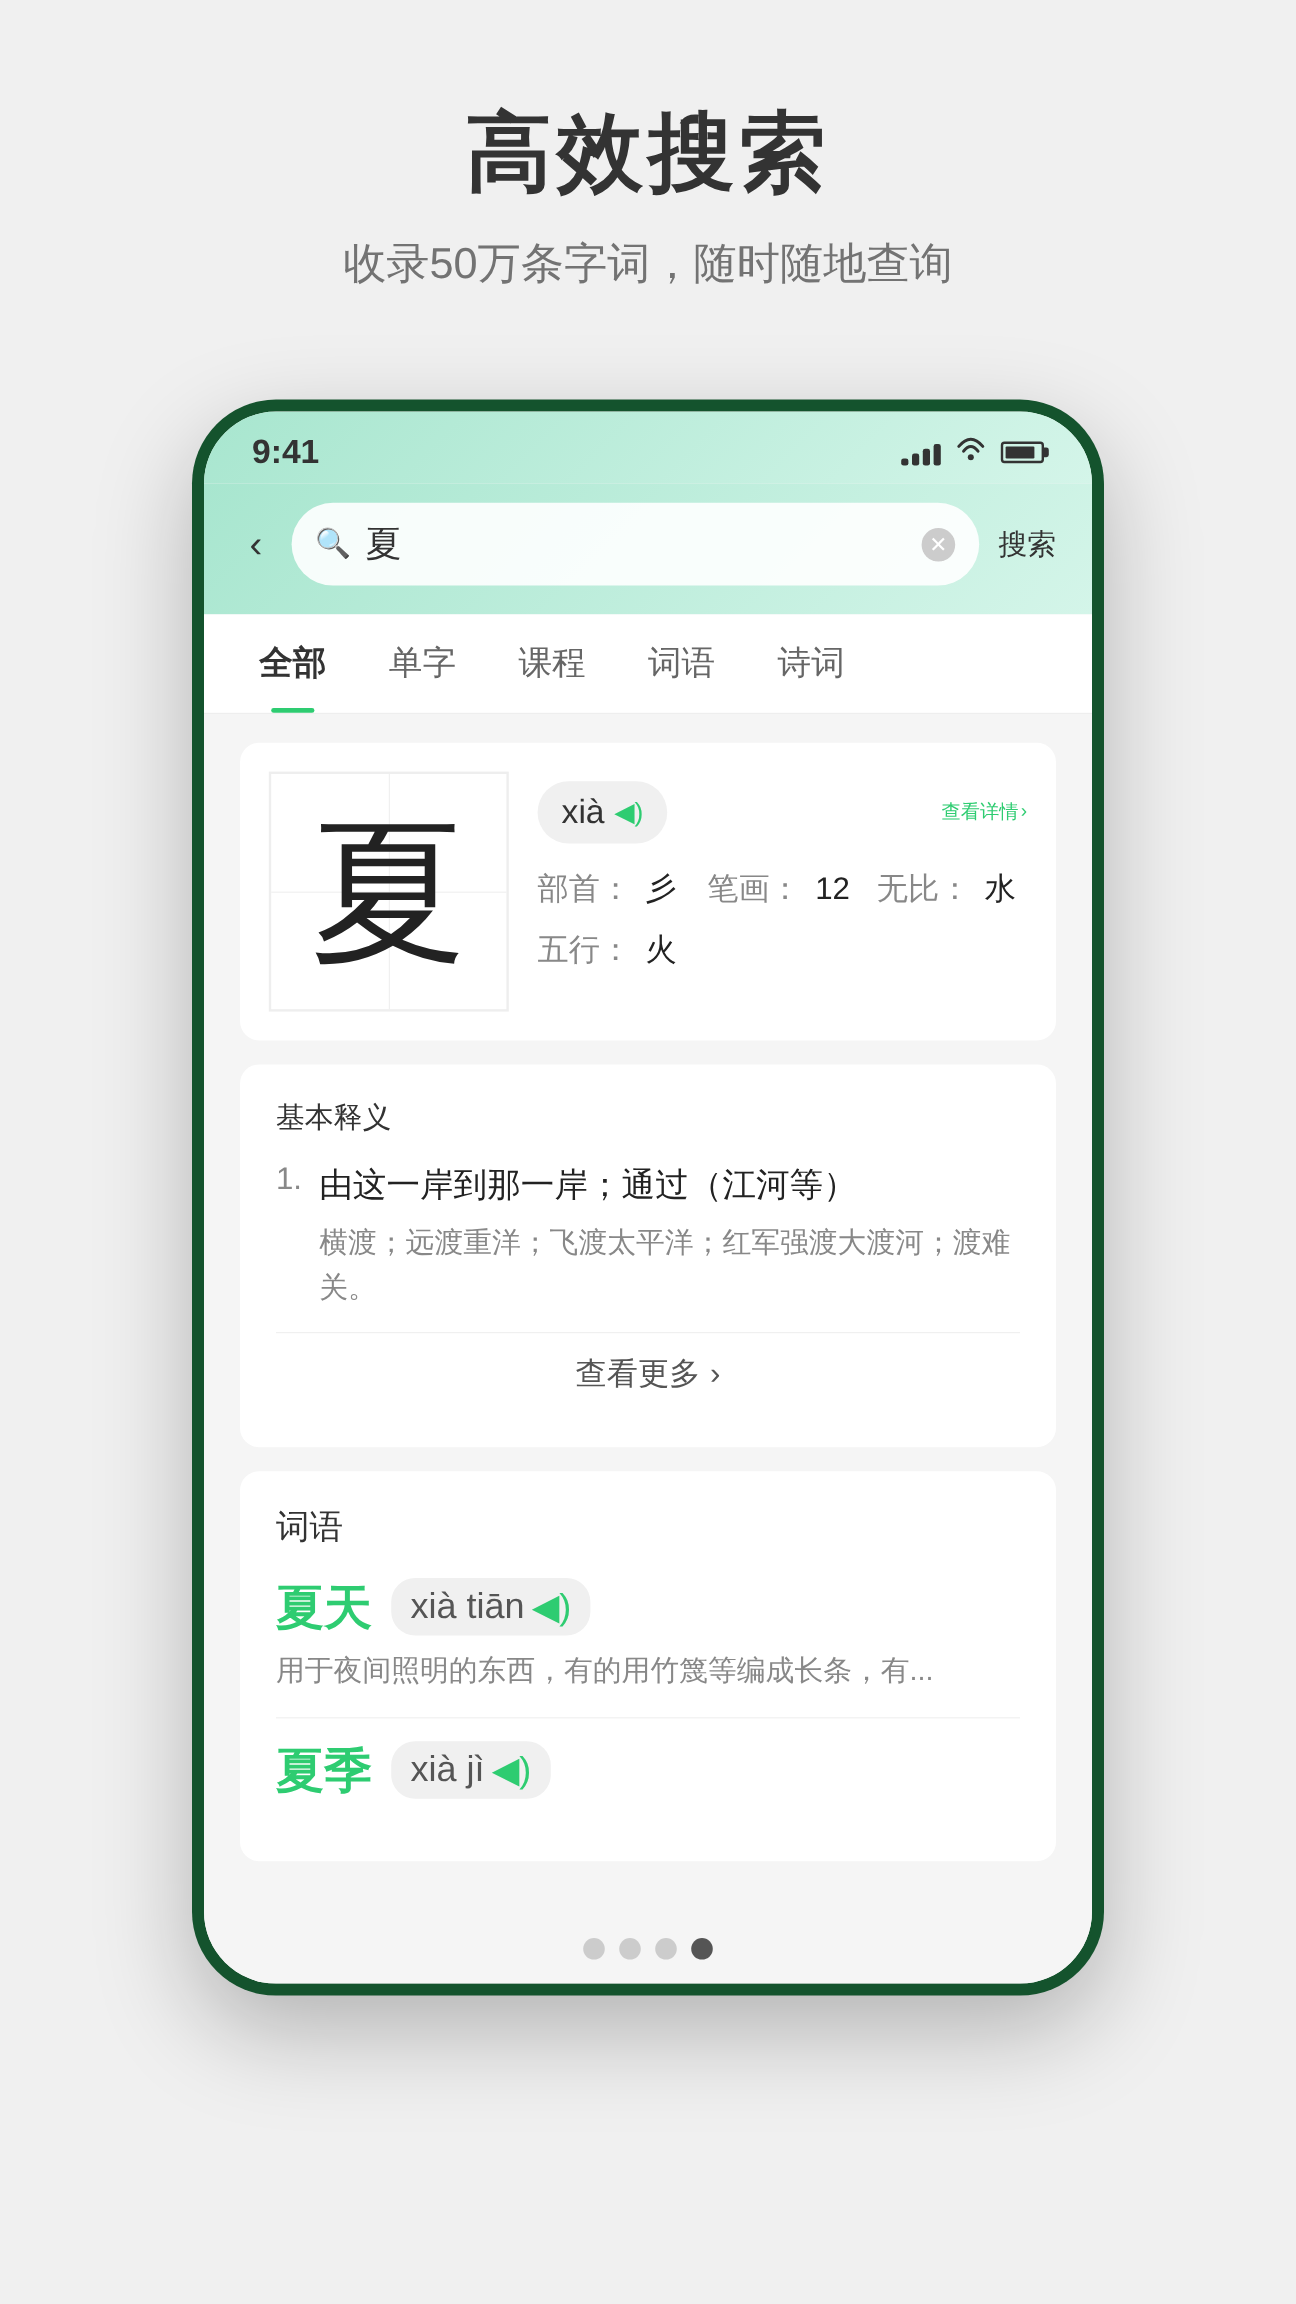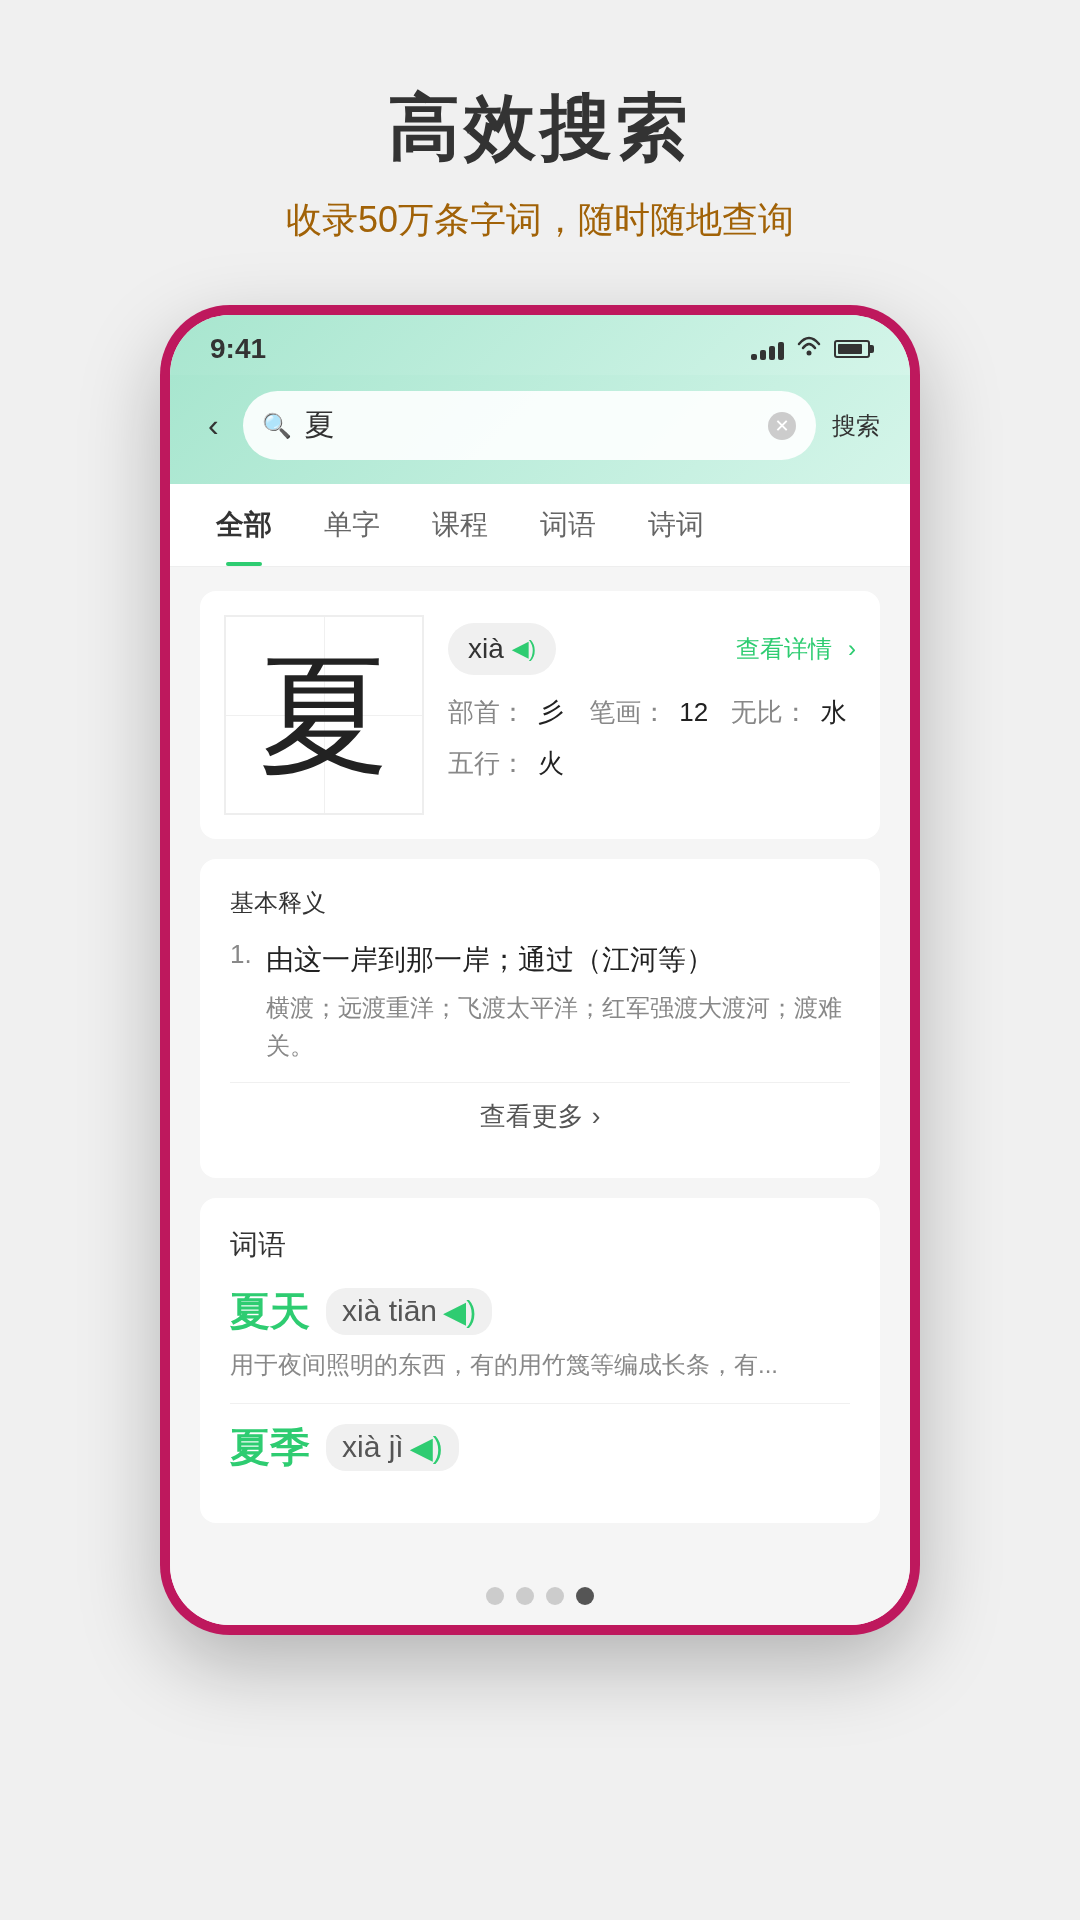--- a/index.html
+++ b/index.html
@@ -18,28 +18,28 @@
     .page-title {
       font-size: 72px;
       font-weight: 700;
       color: #333;
       margin-bottom: 20px;
       letter-spacing: 4px;
     }
 
     .page-subtitle {
       font-size: 36px;
-      color: #a16207;
-      margin-bottom: 60px;
+      color: #737373;
+      margin-bottom: 88px;
     }
 
     
     .phone-mockup {
       width: 760px;
-      background: #be185d;
+      background: #14532d;
       border-radius: 70px;
       padding: 10px;
       box-shadow: 0 30px 80px rgba(0,0,0,0.25);
       position: relative;
     }
 
     .phone-screen {
       border-radius: 60px;
       overflow: hidden;
       background: #f5f5f5;
@@ -285,24 +285,24 @@
       gap: 8px;
     }
 
     .sound-icon {
       color: #2ecc71;
       font-size: 22px;
     }
 
     .detail-link {
       color: #2ecc71;
-      font-size: 24px;
-      display: flex;
-      align-items: center;
-      gap: 16px;
+      font-size: 16px;
+      display: flex;
+      align-items: center;
+      gap: 2px;
       cursor: pointer;
     }
 
     .char-details {
       display: grid;
       grid-template-columns: 1fr 1fr 1fr;
       gap: 16px;
     }
 
     .detail-item {

